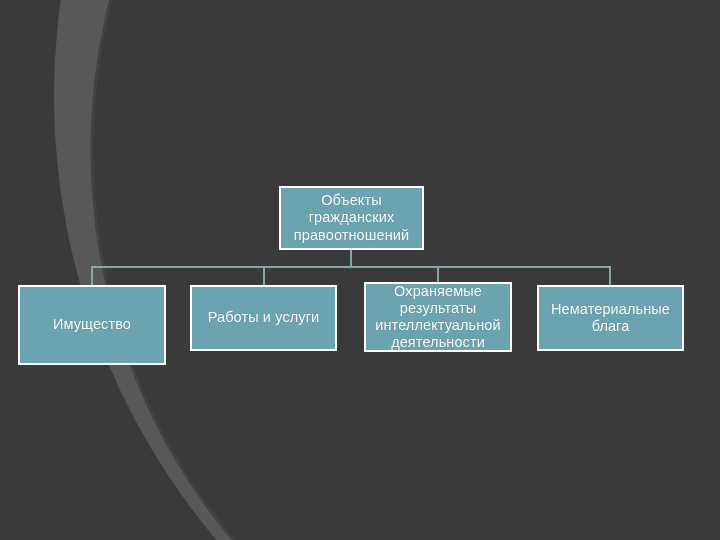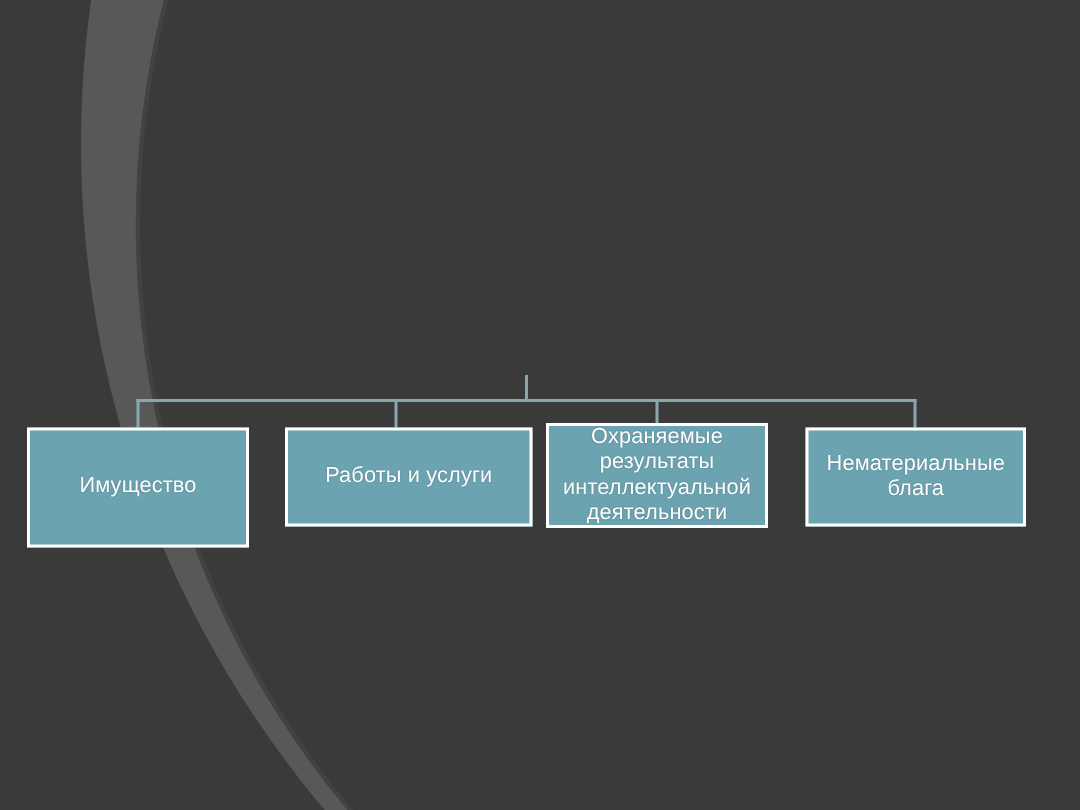--- a/index.html
+++ b/index.html
@@ -43,21 +43,21 @@
     text-shadow: 0 0 1px rgba(0,0,0,.28);
   }
   .node .label {
     display: block;
     padding: 0 5px;
     white-space: pre-line;
   }
 
   #node-root   { left: 279px; top: 186px; width: 145px; height: 64px; font-size: 14.5px; }
   #node-c0     { left: 18px;  top: 285px; width: 148px; height: 80px; font-size: 14.5px; }
-  #node-c1     { left: 190px; top: 285px; width: 165px; height: 66px; font-size: 14.5px; }
+  #node-c1     { left: 190px; top: 285px; width: 147px; height: 66px; font-size: 14.5px; }
   #node-c2     { left: 364px; top: 282px; width: 148px; height: 70px; font-size: 14.5px; }
   #node-c3     { left: 537px; top: 285px; width: 147px; height: 66px; font-size: 14.5px; }
 
   
   .conn {
     position: absolute;
     background: #87a7ad;
   }
   .conn-v { width: 2px; }
   .conn-h { height: 2px; }
@@ -83,20 +83,25 @@
     </g>
   </svg>
 
   <div class="conn conn-v" style="left:350px; top:250px; height:17px;"></div>
   <div class="conn conn-h" style="left:91px; top:266px; width:520px;"></div>
   <div class="conn conn-v" style="left:91px; top:266px; height:20px;"></div>
   <div class="conn conn-v" style="left:263px; top:266px; height:20px;"></div>
   <div class="conn conn-v" style="left:437px; top:266px; height:17px;"></div>
   <div class="conn conn-v" style="left:609px; top:266px; height:20px;"></div>
 
+  <div class="node" id="node-root">
+    <span class="label">Объекты
+гражданских
+правоотношений</span>
+  </div>
 
   <div class="node" id="node-c0">
     <span class="label">Имущество</span>
   </div>
 
   <div class="node" id="node-c1">
     <span class="label">Работы и услуги</span>
   </div>
 
   <div class="node" id="node-c2">

